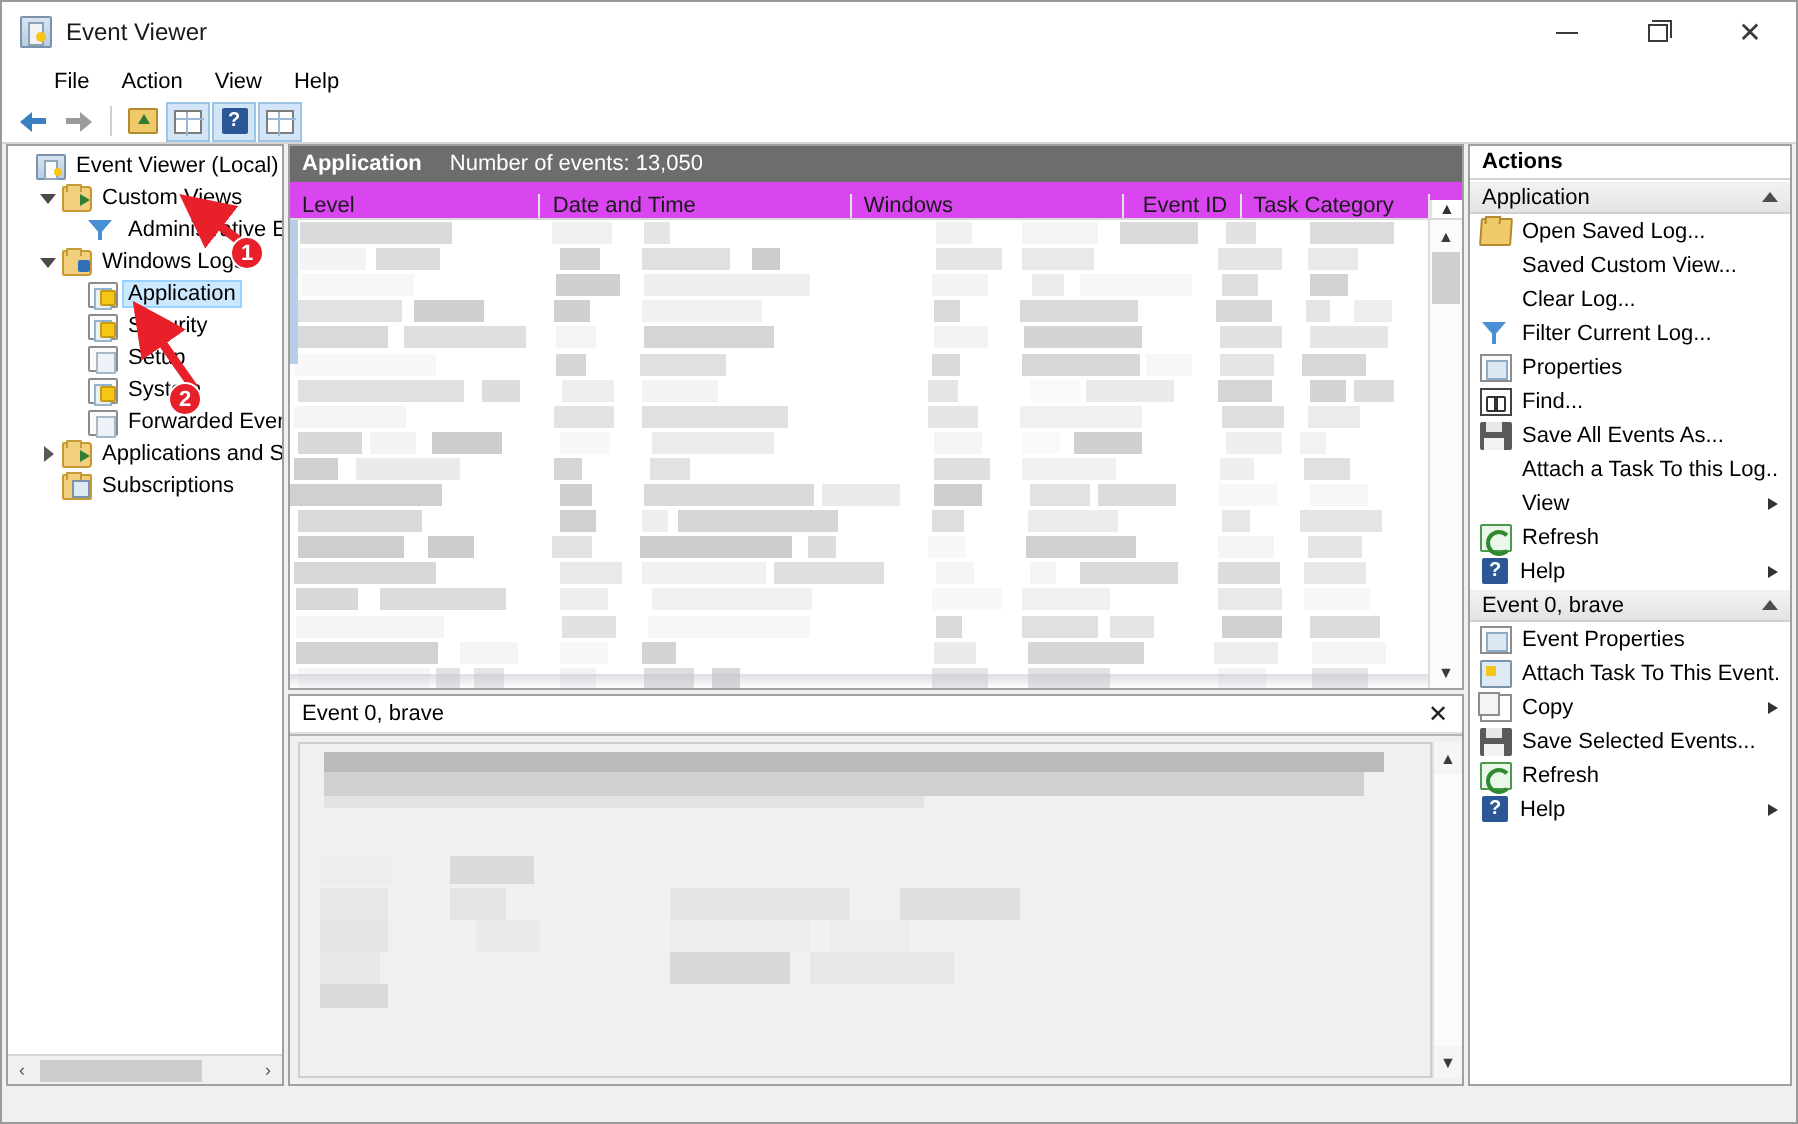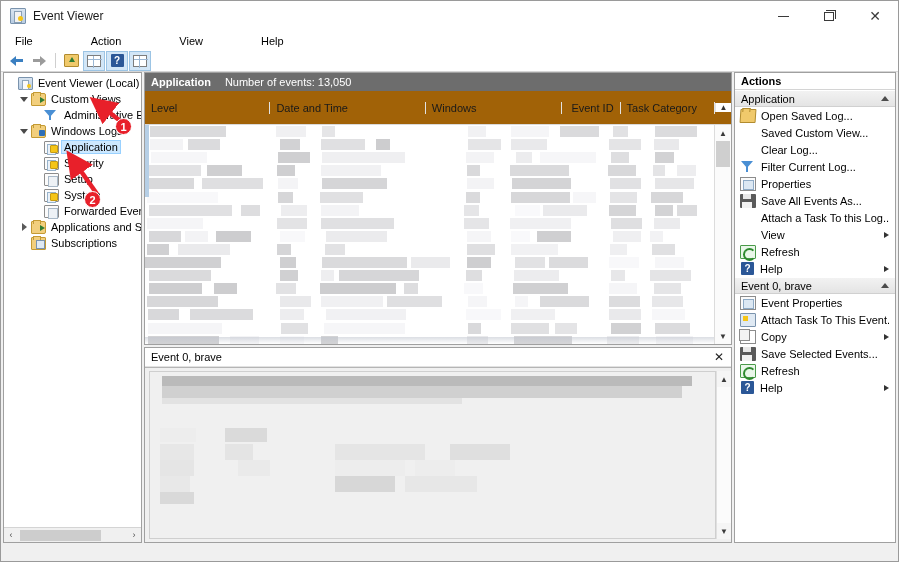--- a/index.html
+++ b/index.html
@@ -50,22 +50,21 @@
   .glyph-min { display:block; width:11px; height:1px; background:#3a3a3a; }
   .glyph-max { display:block; width:10px; height:9px; border:1px solid #3a3a3a; position:relative;}
   .glyph-max::after{content:"";position:absolute;left:1px;top:-3px;width:9px;height:8px;border:1px solid #3a3a3a;border-bottom:none;border-left:none;}
   .glyph-close { font-size: 14px; color:#3a3a3a; font-family:"Liberation Sans",sans-serif; }
 
   
   .menubar {
     height: 19px; min-height:19px;
     background: #ffffff;
     display: flex; align-items: center;
-    padding-left: 6px;
-    gap: 42px;
+    padding-left: 18px;
   }
   .menu-item {
     padding: 1px 8px; font-size: 11px; color: #000;
   }
 
   
   .toolbar {
     height: 22px; min-height: 22px;
     background: #ffffff;
     display: flex; align-items: center;
@@ -177,22 +176,22 @@
   }
   .list-panel {
     flex: 1; min-height:0; border:1px solid #a0a0a0; background:#fff; display:flex; flex-direction:column;
   }
   .list-header {
     height: 18px; min-height:18px; background:#6d6d6d; color:#ffffff;
     display:flex; align-items:center; padding-left:6px; font-size:11px;
   }
   .lh-title { font-weight: bold; margin-right: 14px; }
   .col-header {
-    height: 34px; min-height:19px; background:#a16207; border-bottom:1px solid #d9d9d9;
-    display:flex; align-items:center; font-size:11px; position:relative;
+    height: 19px; min-height:19px; background:#d946ef; border-bottom:1px solid #d9d9d9;
+    display:flex; align-items:flex-end; font-size:11px; position:relative;
   }
   .col {
     display:flex; align-items:center; padding-left:6px; border-right:1px solid #e2e2e2;
     color:#1a1a1a; white-space:nowrap; overflow:hidden;
   }
   .col.num { justify-content:flex-end; padding-right:6px; }
   .col-spacer { width:17px; display:flex;align-items:center;justify-content:center; border-left:1px solid #e2e2e2; background:#fff;}
   .rows-area { flex:1; min-height:0; display:flex; position:relative; overflow:hidden; background:#fff; }
   .rows { flex:1; min-width:0; position:relative; overflow:hidden; }
   .blk { position:absolute; }
@@ -647,20 +646,24 @@
           </div>
           <div class="act-item">
             <span class="act-ico ai-funnel"></span>
             <span class="act-label">Filter Current Log...</span>
           </div>
           <div class="act-item">
             <span class="act-ico ai-props"></span>
             <span class="act-label">Properties</span>
           </div>
           <div class="act-item">
+            <span class="act-ico ai-find"></span>
+            <span class="act-label">Find...</span>
+          </div>
+          <div class="act-item">
             <span class="act-ico ai-save"></span>
             <span class="act-label">Save All Events As...</span>
           </div>
           <div class="act-item">
             <span class="act-ico"></span>
             <span class="act-label">Attach a Task To this Log...</span>
           </div>
           <div class="act-item">
             <span class="act-ico"></span>
             <span class="act-label">View</span>

